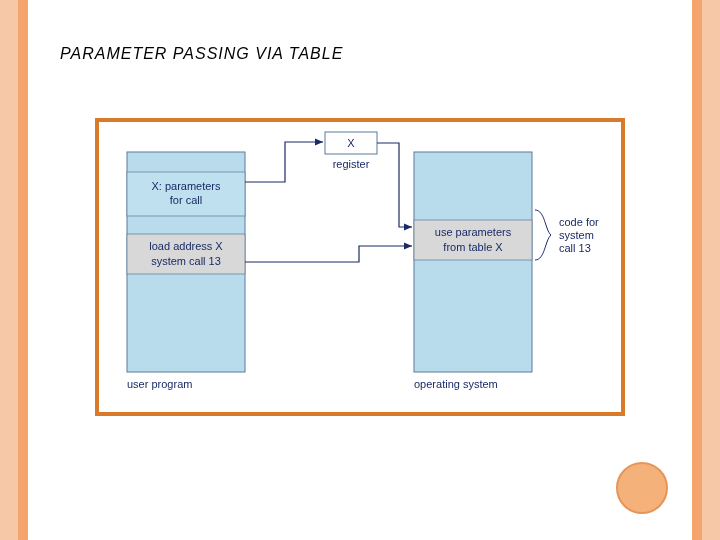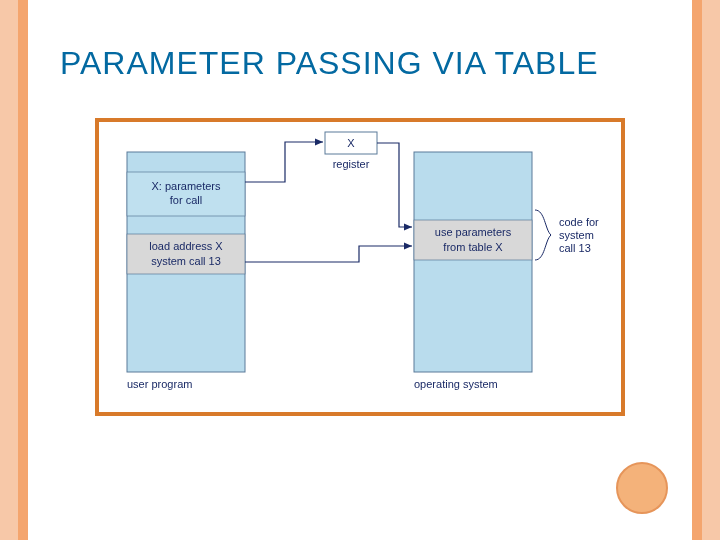--- a/index.html
+++ b/index.html
@@ -19,24 +19,25 @@
     background: #f4a56e;
   }
   .left-outer { left: 0; }
   .left-inner { left: 18px; }
   .right-outer { right: 0; }
   .right-inner { right: 18px; }
 
   .title {
     position: absolute;
     left: 60px; top: 45px;
-    font-size: 32px;
+    font-size: 16px;
     letter-spacing: 1px;
-    color: #0369a1;
+    color: #000000;
     font-weight: 400;
+    font-style: italic;
   }
 
   .circle-accent {
     position: absolute;
     right: 52px; bottom: 26px;
     width: 52px; height: 52px;
     border-radius: 50%;
     background: #f4b27a;
     border: 2px solid #e6955a;
   }

